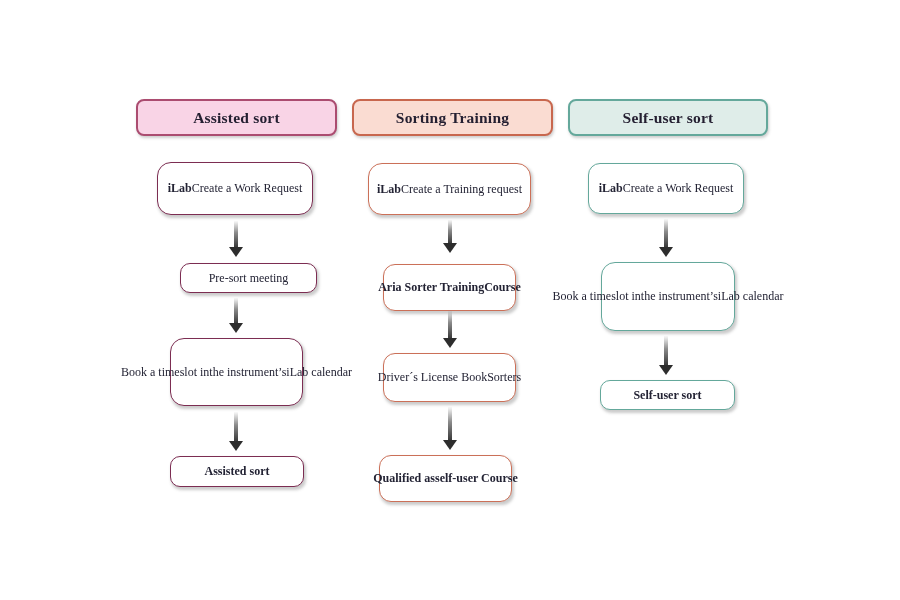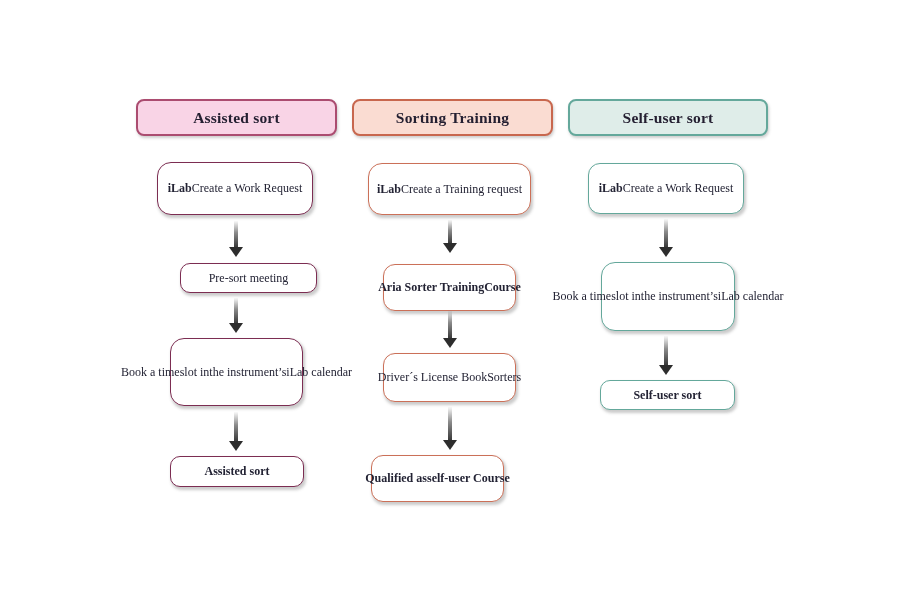--- a/index.html
+++ b/index.html
@@ -124,21 +124,21 @@
       <div class="head"></div>
   </div>
   <div class="box bdr-terra" style="left:383px; top:353px; width:133px; height:49px; border-radius:12px;">
     <span>Driver´s License Book</span>
     <span>Sorters</span>
   </div>
   <div class="arrow" style="left:442px; top:407px; height:43px;">
     <div class="shaft"></div>
       <div class="head"></div>
   </div>
-  <div class="box bdr-terra" style="left:371px; top:455px; width:133px; height:47px; border-radius:12px;">
+  <div class="box bdr-terra" style="left:379px; top:455px; width:133px; height:47px; border-radius:12px;">
     <span class="bold">Qualified as</span>
     <span class="bold">self-user Course</span>
   </div>
 
   <div class="box bdr-teal" style="left:588px; top:163px; width:156px; height:51px; border-radius:12px;">
     <span class="bold">iLab</span>
     <span>Create a Work Request</span>
   </div>
   <div class="arrow" style="left:658px; top:219px; height:38px;">
     <div class="shaft"></div>

